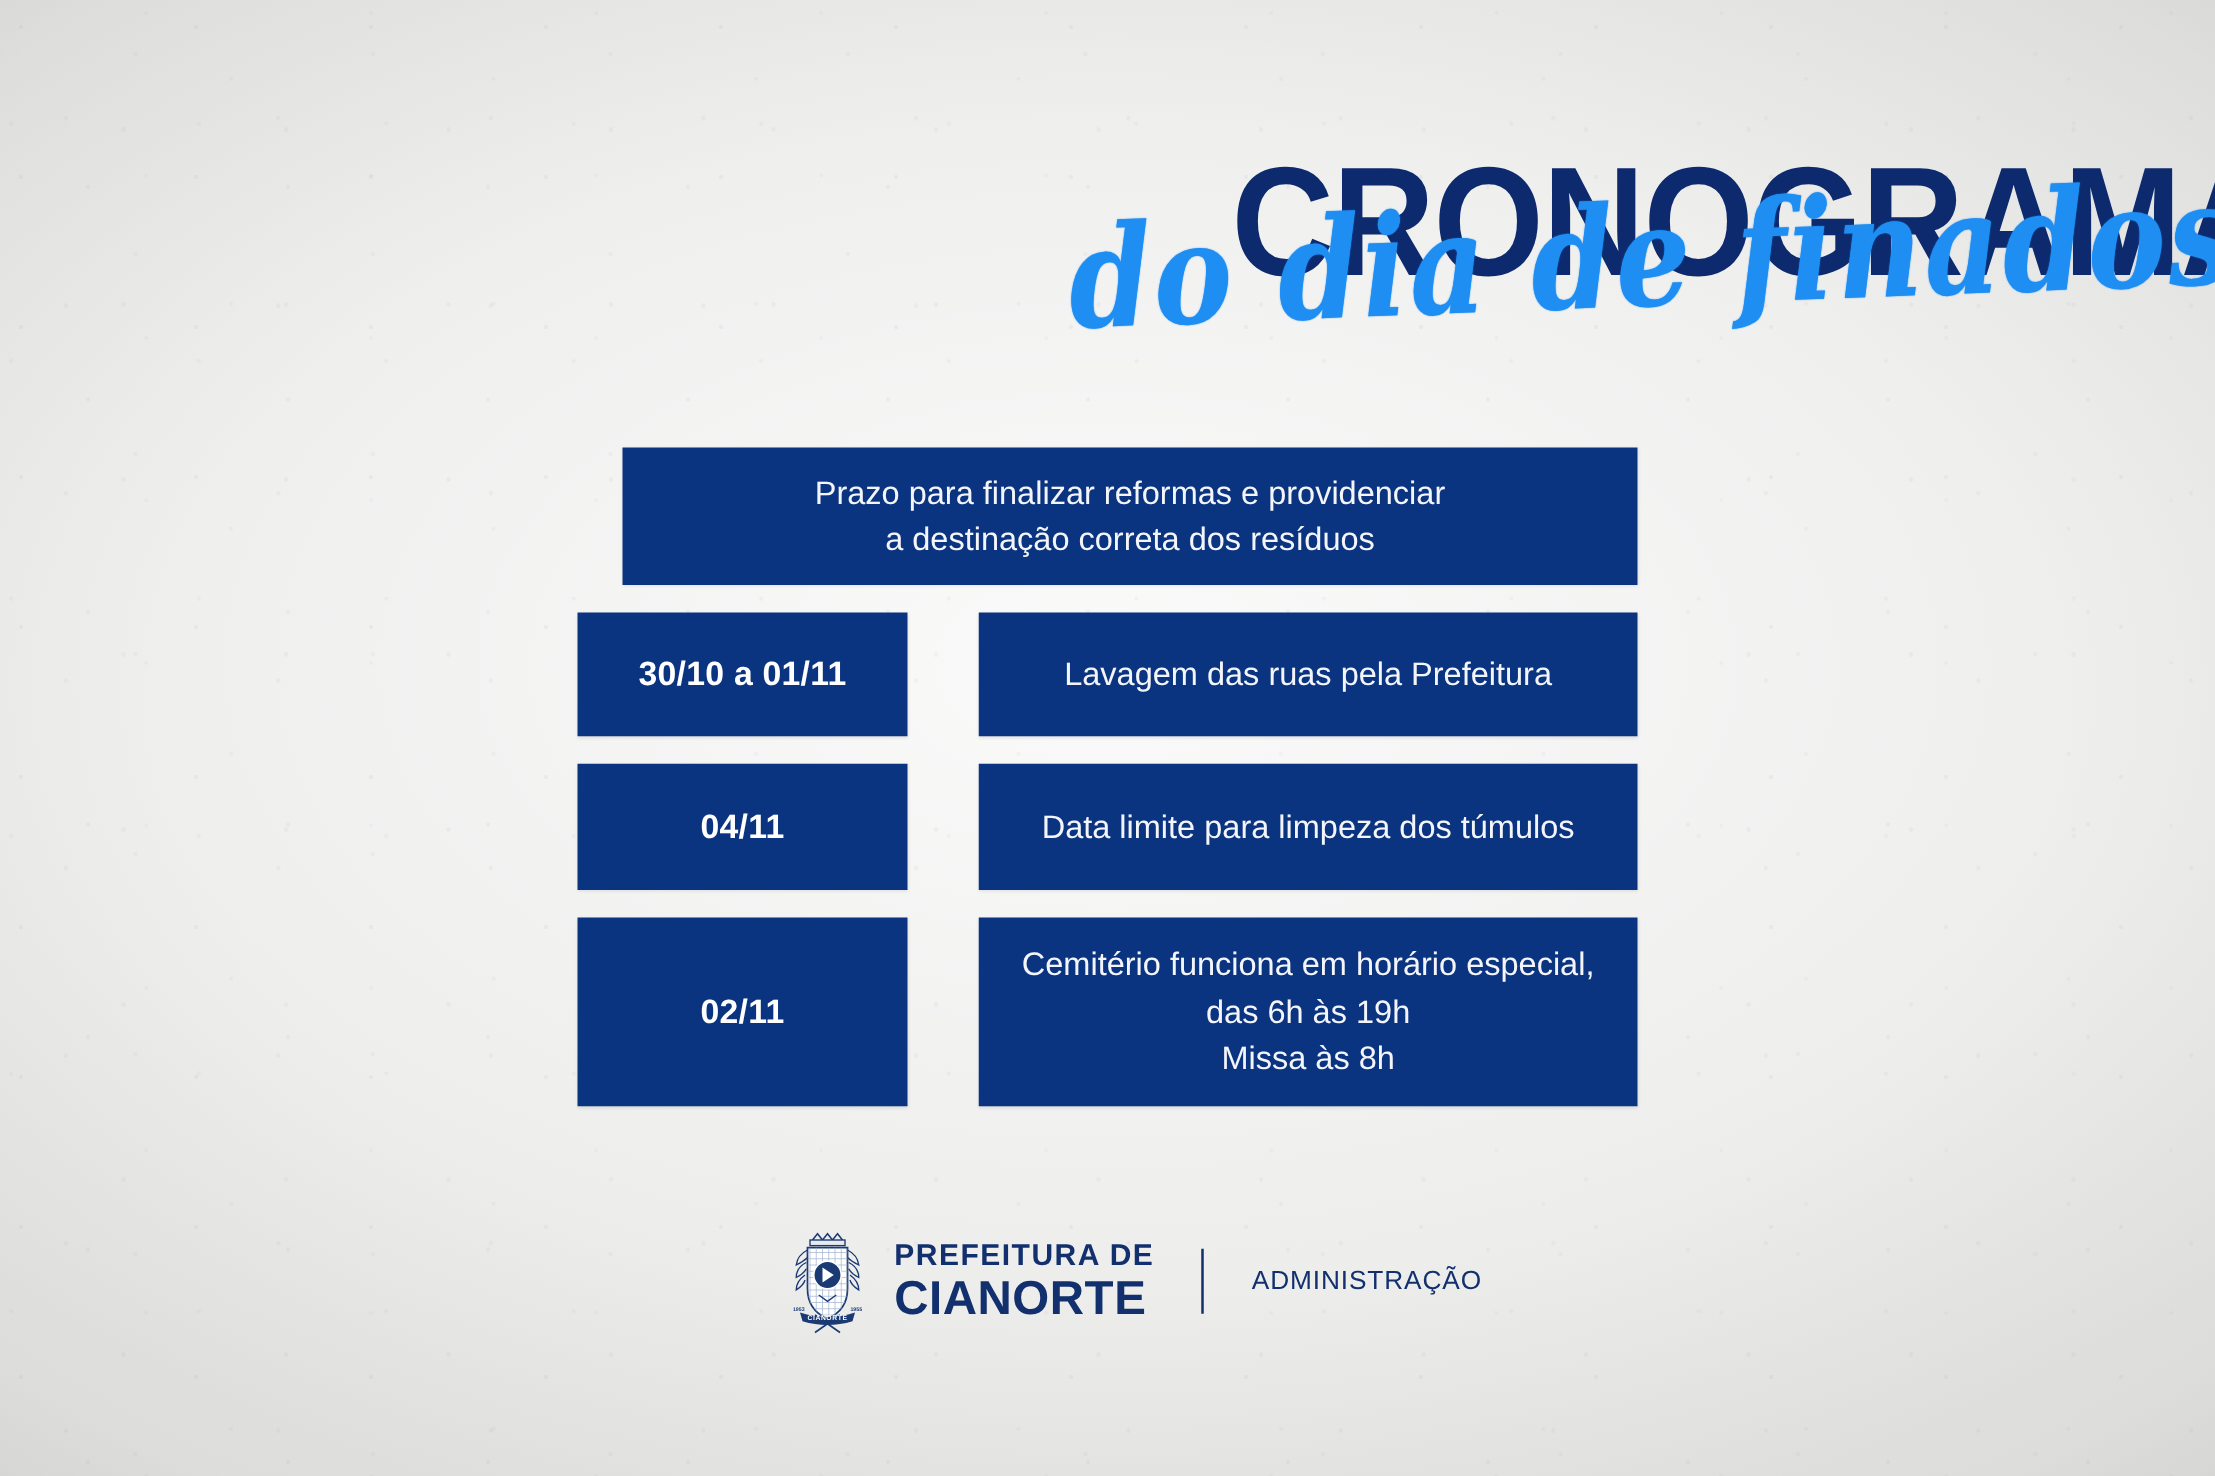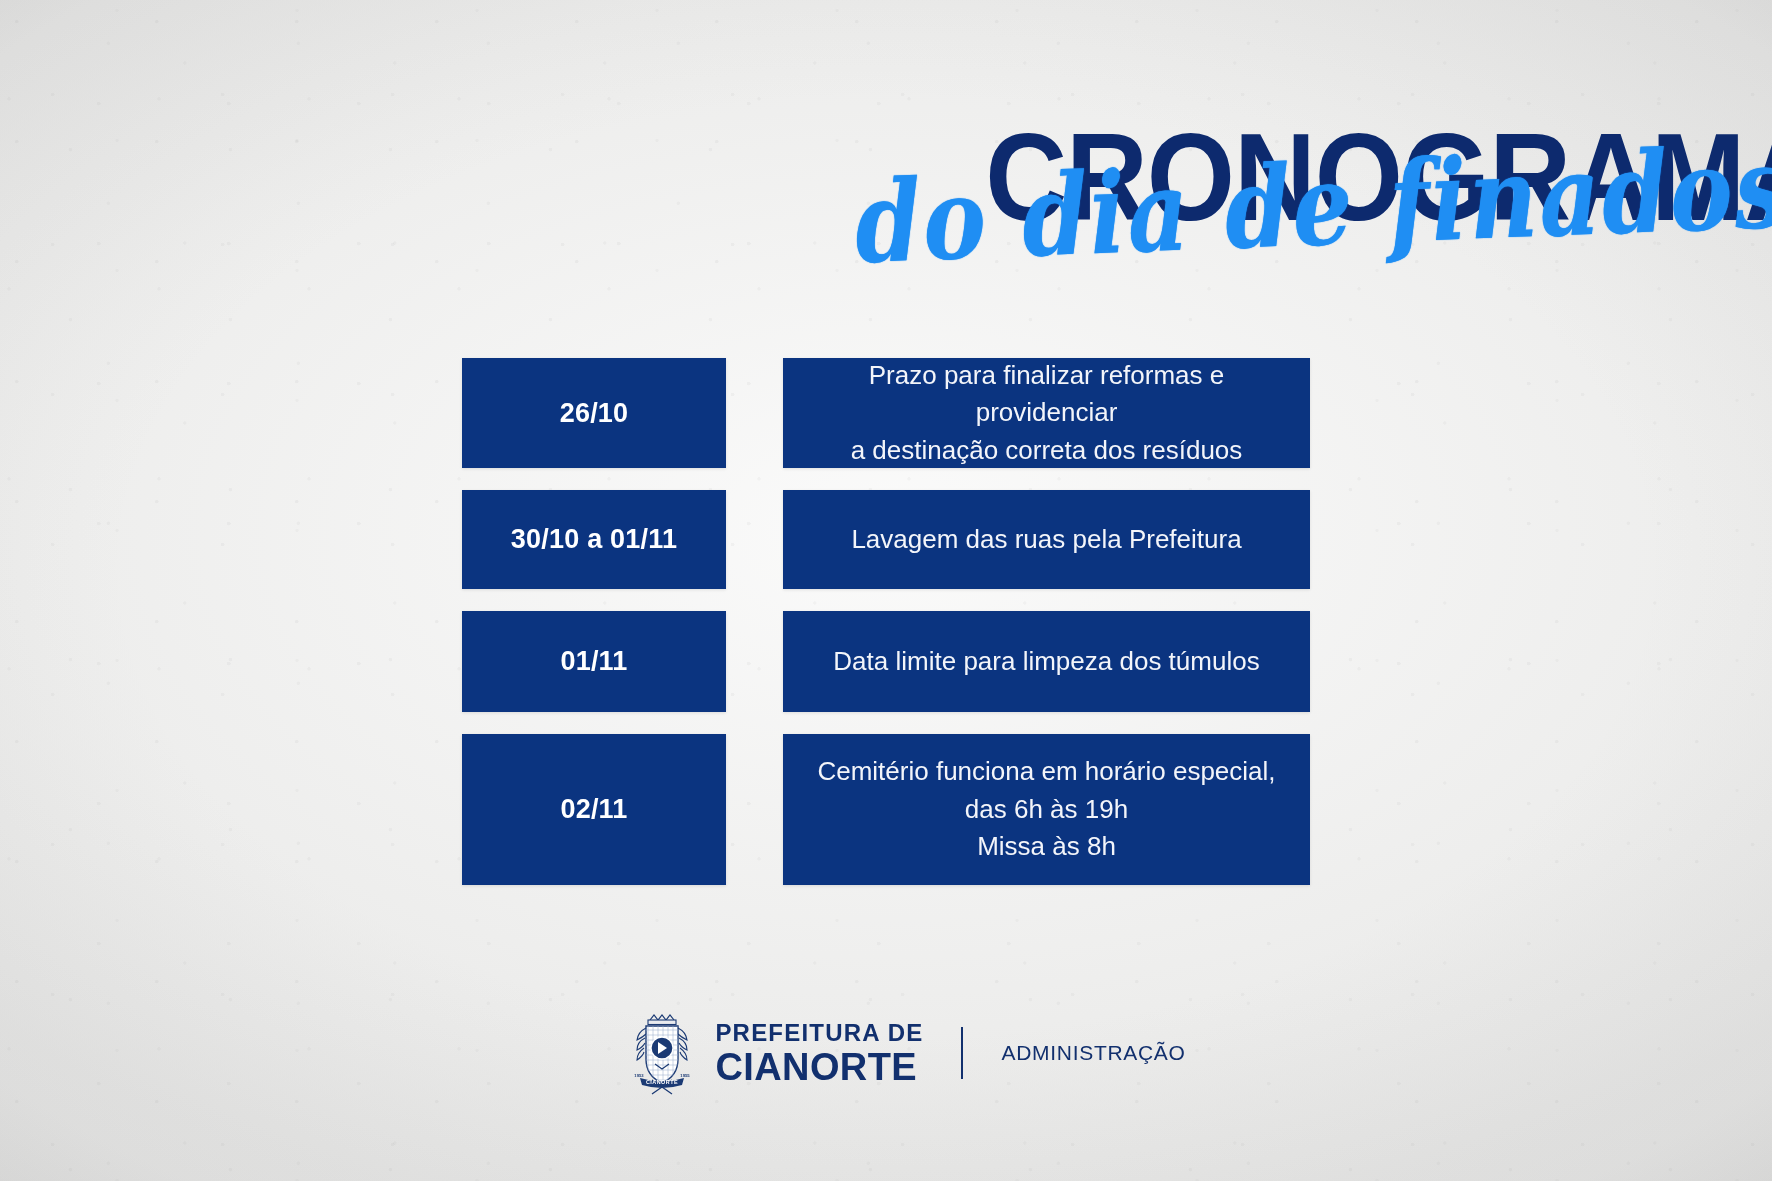--- a/index.html
+++ b/index.html
@@ -106,21 +106,21 @@
   }
   .r1 .date-cell,.r1 .desc-cell{height:110px;}
   .r2 .date-cell,.r2 .desc-cell{height:99px;}
   .r3 .date-cell,.r3 .desc-cell{height:101px;}
   .r4 .date-cell,.r4 .desc-cell{height:151px;}
 
   .desc-cell span{display:block;}
 
   
   #footer{
-    position:absolute;left:0;right:0;top:1008px;
+    position:absolute;left:0;right:0;top:980px;
     display:flex;align-items:center;justify-content:center;gap:17px;padding-left:40px;
   }
   .crest{width:72px;height:90px;flex:0 0 72px;}
   .brand-lines{
     display:flex;flex-direction:column;justify-content:center;
     line-height:1;
   }
   .brand-top{
     font-size:24px;font-weight:700;color:#12306e;letter-spacing:1.2px;
   }
@@ -143,40 +143,39 @@
 <div id="canvas">
 
   <div class="title-block">
     <div class="title-main">CRONOGRAMA</div>
     <div class="title-script">do dia de finados</div>
   </div>
 
   <div id="schedule">
 
     <div class="sched-row r1">
-      <div class="date-cell">26/10</div>
       <div class="desc-cell">
         <div>
           <span>Prazo para finalizar reformas e providenciar</span>
           <span>a destinação correta dos resíduos</span>
         </div>
       </div>
     </div>
 
     <div class="sched-row r2">
       <div class="date-cell">30/10 a 01/11</div>
       <div class="desc-cell">
         <div>
           <span>Lavagem das ruas pela Prefeitura</span>
         </div>
       </div>
     </div>
 
     <div class="sched-row r3">
-      <div class="date-cell">01/11</div>
+      <div class="date-cell">04/11</div>
       <div class="desc-cell">
         <div>
           <span>Data limite para limpeza dos túmulos</span>
         </div>
       </div>
     </div>
 
     <div class="sched-row r4">
       <div class="date-cell">02/11</div>
       <div class="desc-cell">

